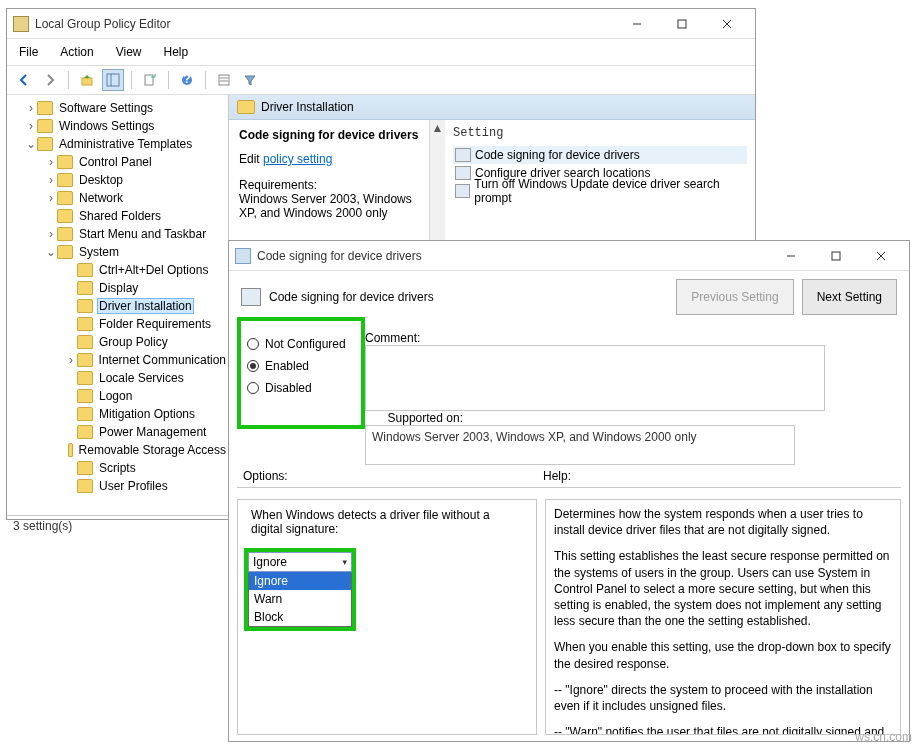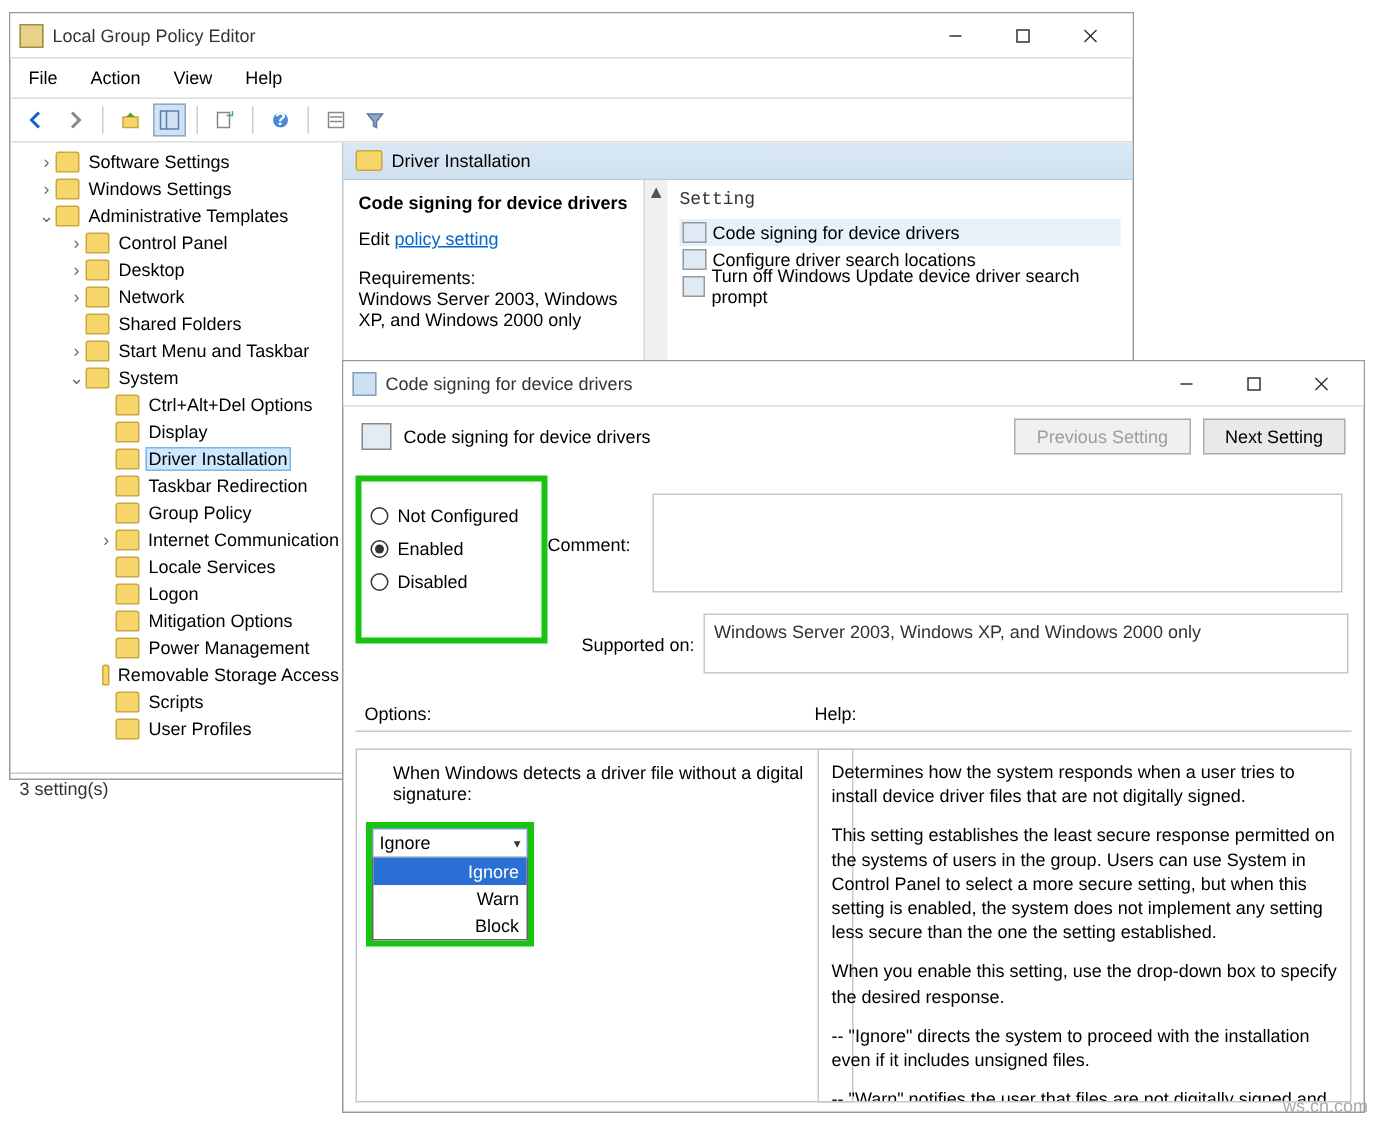--- a/index.html
+++ b/index.html
@@ -49,43 +49,43 @@
   .srow.sel { background:#e6f1fa; }
   .srow .sicon { width:16px; height:14px; border:1px solid #9a9a9a; background:#dfeaf5; }
 
   .statusbar { border-top:1px solid #c8c8c8; padding:3px 6px; color:#333; height:20px; }
 
   
   #win-dialog { left:228px; top:240px; width:682px; height:502px; }
   .dtoolbar { display:flex; align-items:center; padding:8px 12px; gap:8px; }
   .dtoolbar .diconbox { width:20px; height:18px; border:1px solid #8a8a8a; background:#e2ecf5; }
   .dtoolbar .spacer { flex:1; }
-  .btn { height:24px; padding:2px 14px; border:1px solid #adadad; background:#e9e9e9; }
+  .btn { height:36px; padding:2px 14px; border:1px solid #adadad; background:#e9e9e9; }
   .btn.disabled { color:#9d9d9d; background:#f0f0f0; }
 
   .radio-box { position:absolute; left:8px; top:76px; width:128px; height:112px; border:4px solid #18c412; background:rgba(255,255,255,0.4); padding:8px 4px;text-align:right; }
   .radio-row { display:flex; align-items:center; gap:6px; margin:8px 2px; }
   .radio { width:12px; height:12px; border:1px solid #333; border-radius:50%; display:flex; align-items:center; justify-content:center; }
   .radio .dot { width:6px; height:6px; background:#333; border-radius:50%; }
 
-  .fieldrow { position:absolute; display:flex; align-items:center; }
+  .fieldrow { position:absolute; display:flex; align-items:flex-start;flex-direction:column; }
   #row-comment { left:136px; top:88px; width:540px; }
   #row-comment .lbl { width:70px; padding-top:2px; }
   #row-comment textarea { width:460px; height:66px; border:1px solid #c8c8c8; resize:none; padding:4px; }
   #row-support { left:136px; top:168px; width:540px; }
   #row-support .lbl { width:98px; padding-top:2px; text-align:right; margin-right:6px; }
   #row-support .supbox { width:430px; height:40px; border:1px solid #c8c8c8; padding:4px 6px; color:#333; overflow:auto; }
 
   .sect-labels { position:absolute; left:14px; top:228px; width:656px; display:flex; }
   .sect-labels .l { width:300px; } .sect-labels .r { flex:1; }
   .hr { position:absolute; left:8px; top:246px; width:664px; height:1px; background:#c8c8c8; }
 
-  .opt-pane { position:absolute; left:8px; top:258px; width:332px; height:236px; border:1px solid #c8c8c8; padding:8px 24px; }
+  .opt-pane { position:absolute; left:8px; top:258px; width:300px; height:236px; border:1px solid #c8c8c8; padding:8px 13px; }
   .opt-pane .optlabel { margin-bottom:8px; }
-  .dd-box { position:absolute; left:6px; top:48px; width:112px; border:4px solid #18c412;text-align:right; }
+  .dd-box { position:absolute; left:6px; top:48px; width:112px; border:4px solid #18c412; }
   .dd-sel { height:20px; border:1px solid #7a9cc6; background:#fff; display:flex; align-items:center; padding:0 4px; justify-content:space-between; }
   .dd-sel .car { font-size:9px; color:#333; }
   .dd-list { border:1px solid #666; border-top:none; background:#fff; }
   .dd-item { padding:2px 5px; }
   .dd-item.hi { background:#2a6fd4; color:#fff; }
 
   .help-pane { position:absolute; left:316px; top:258px; width:356px; height:236px; border:1px solid #c8c8c8; padding:6px 8px; overflow:auto; }
   .help-pane p { margin:0 0 10px 0; line-height:1.35; }
 
   
@@ -240,21 +240,21 @@
           <span class="tlabel">Display</span>
         </div>
       <div class="tnode ind3 selected">
           <span class="twist">&nbsp;</span>
           <span class="ticon2"></span>
           <span class="tlabel">Driver Installation</span>
         </div>
       <div class="tnode ind3">
           <span class="twist">&nbsp;</span>
           <span class="ticon2"></span>
-          <span class="tlabel">Taskbar Redirection</span>
+          <span class="tlabel">Folder Requirements</span>
         </div>
       <div class="tnode ind3">
           <span class="twist">&nbsp;</span>
           <span class="ticon2"></span>
           <span class="tlabel">Group Policy</span>
         </div>
       <div class="tnode ind3">
           <span class="twist">›</span>
           <span class="ticon2"></span>
           <span class="tlabel">Internet Communication</span>

